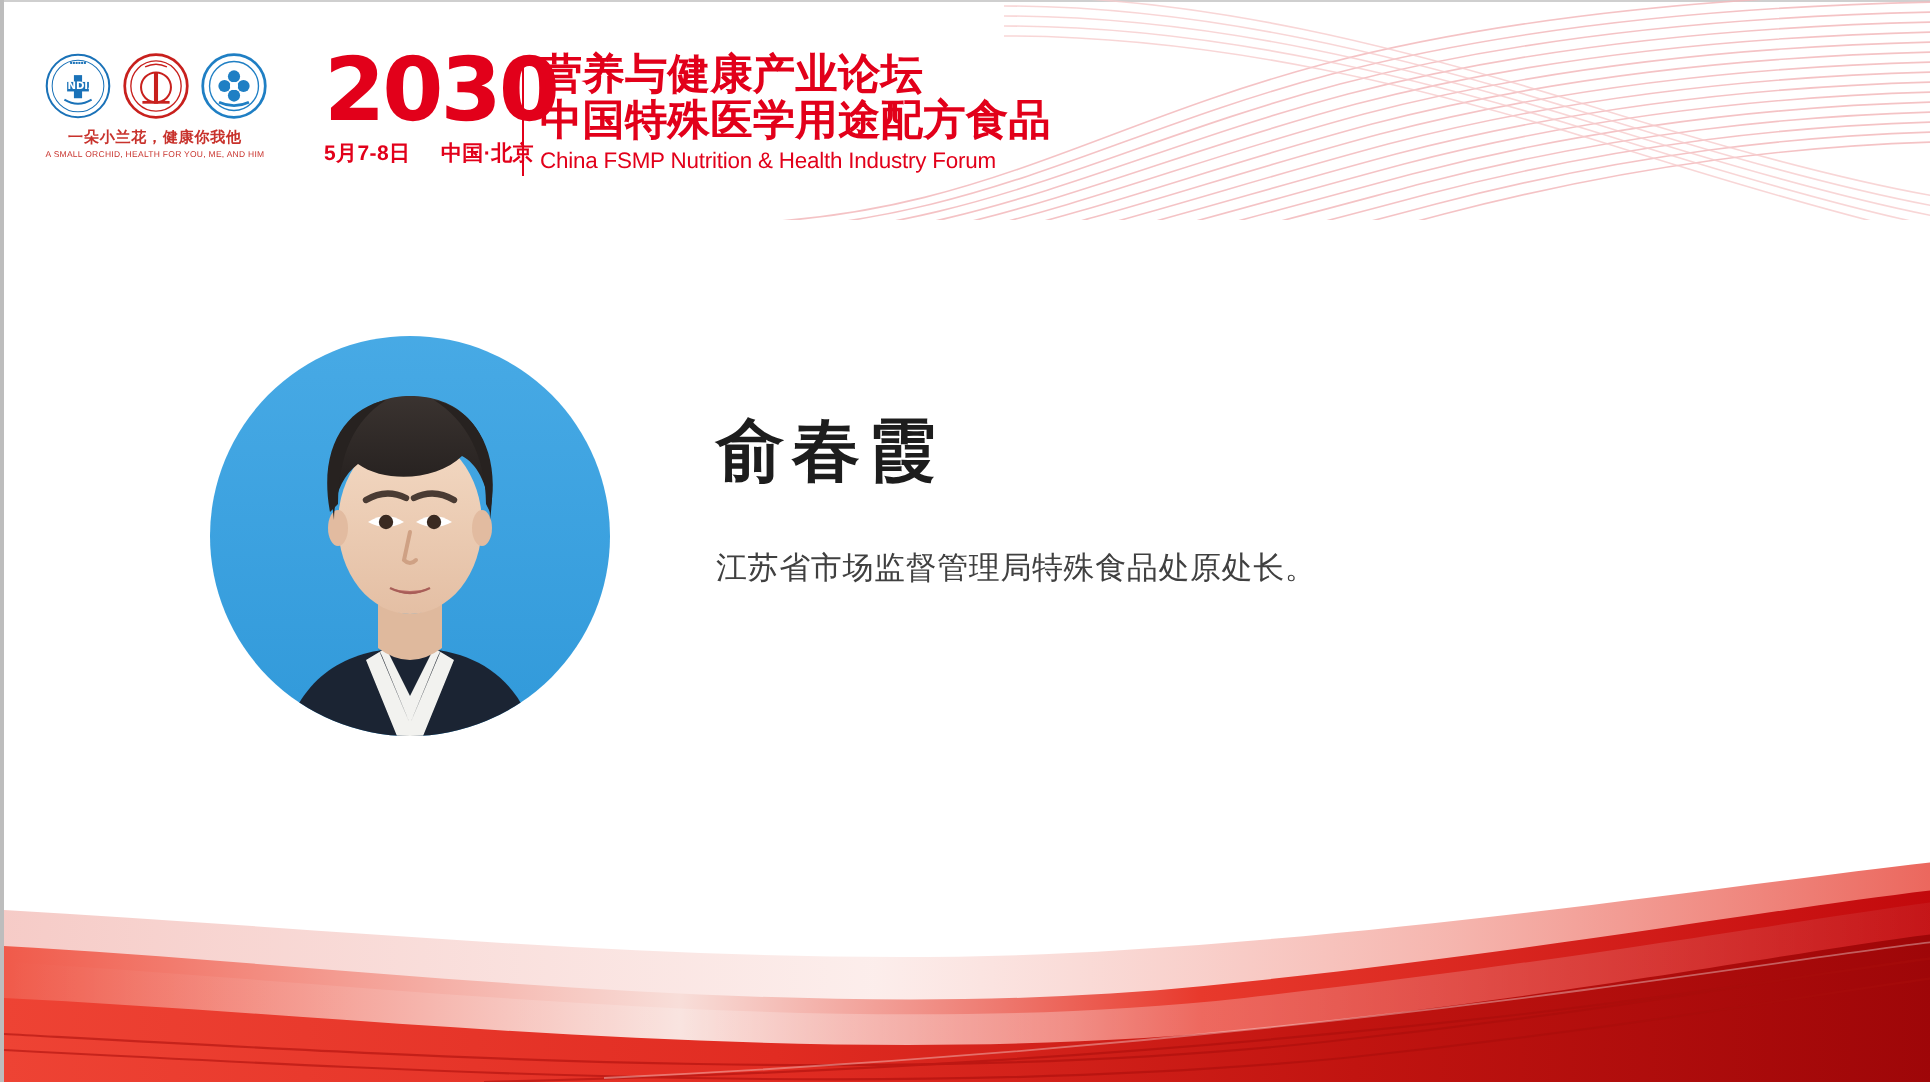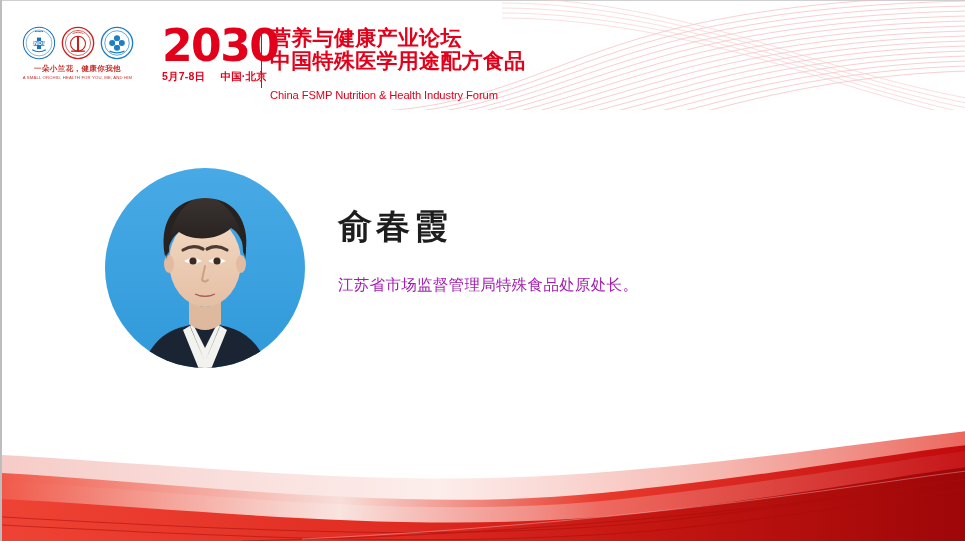--- a/index.html
+++ b/index.html
@@ -124,21 +124,21 @@
   }
   .title-cn {
     font-size: 21px;
     line-height: 23px;
     font-weight: bold;
     color: #e2001a;
     letter-spacing: 0.3px;
     white-space: nowrap;
   }
   .title-en {
-    margin-top: 17px;
+    margin-top: 3px;
     font-size: 11.2px;
     color: #e2001a;
     letter-spacing: -0.1px;
     white-space: nowrap;
   }
 
   
   .body-area {
     position: absolute;
     left: 0;
@@ -151,35 +151,35 @@
     position: absolute;
     left: 103px;
     top: 42px;
     width: 200px;
     height: 232px;
   }
   .portrait svg { display: block; }
 
   .speaker-text {
     position: absolute;
-    left: 336px;
+    left: 356px;
     top: 95px;
     width: 520px;
   }
   .speaker-name {
     font-size: 34px;
     font-weight: bold;
     color: #1d1d1d;
     letter-spacing: 4px;
     line-height: 42px;
   }
   .speaker-desc {
     margin-top: 26px;
     font-size: 15.5px;
-    color: #a21caf;
+    color: #404040;
     letter-spacing: 0.3px;
     line-height: 24px;
   }
 
   
   .footer-waves {
     position: absolute;
     left: 0;
     bottom: 0;
     width: 965px;

